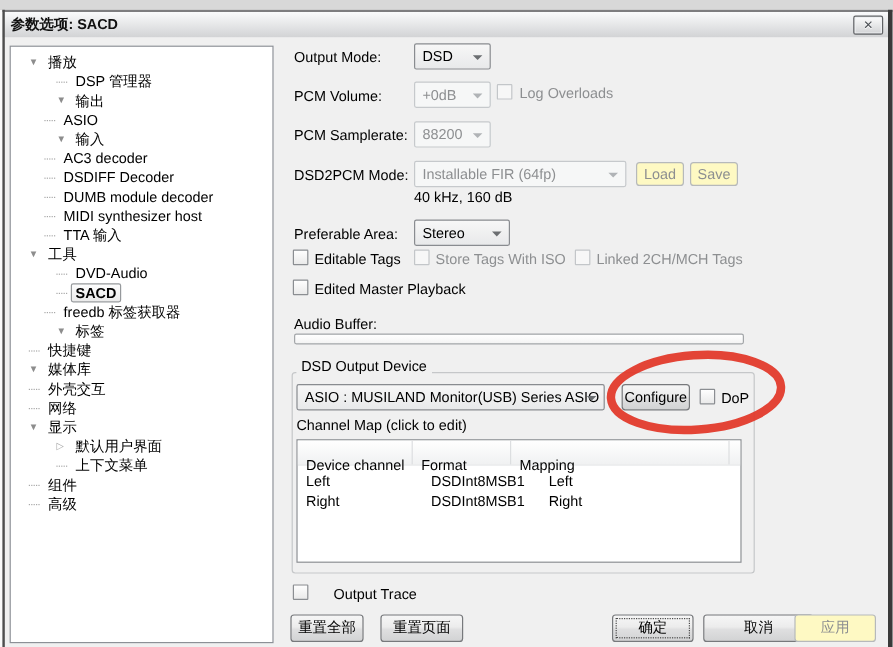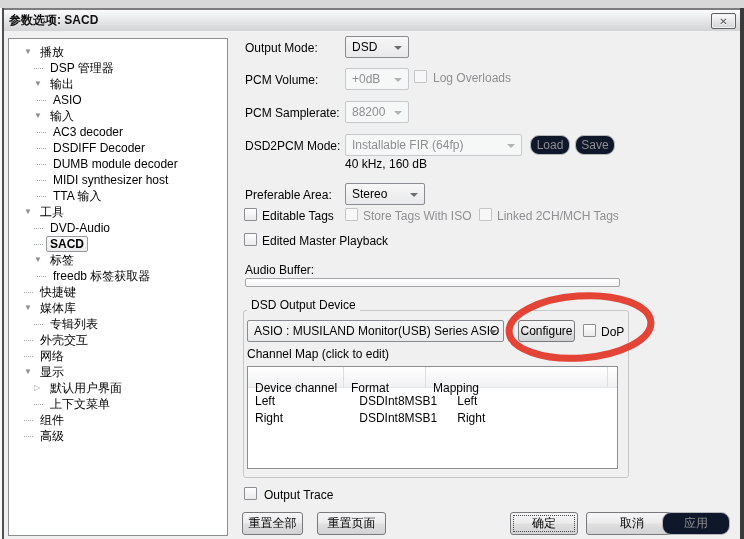--- a/index.html
+++ b/index.html
@@ -17,42 +17,42 @@
     background:linear-gradient(#fafbfc,#d2d3d5);display:flex;align-items:center;padding-left:7px;
     font-weight:bold;color:#101010;}
   .closebtn{position:absolute;left:711px;top:5px;width:25px;height:16px;box-sizing:border-box;
     border:1px solid #5f6164;border-radius:2px;background:linear-gradient(#fcfcfc,#d2d3d5);
     box-shadow:inset 0 0 0 1px #eef0f2;display:flex;align-items:center;justify-content:center;
     font-size:10px;font-weight:bold;color:#4d5156;text-shadow:0 1px 0 #fff;}
   
   .tree{position:absolute;left:8px;top:30px;width:220px;height:498px;box-sizing:border-box;
     background:#fff;border:1px solid #8c9096;padding-top:5px;overflow:hidden;}
   .trow{height:16px;display:flex;align-items:center;white-space:nowrap;cursor:default;}
-  .d0{padding-left:15px}.d1{padding-left:25px}.d2{padding-left:28px}
+  .d0{padding-left:15px}.d1{padding-left:38px}.d2{padding-left:28px}
   .arr{flex:0 0 16px;width:16px;font-size:8px;line-height:16px;color:#8d8d8d;}
   .arr.exp::before{content:"▼";}
   .arr.col::before{content:"▷";color:#a6a6a6;}
   .stub{flex:0 0 16px;position:relative;height:16px;}
   .stub::before{content:"";position:absolute;left:0;top:8px;width:9px;border-top:1px dotted #a8a8a8;}
   .tlabel{color:#000;}
   .tlabel.sel{font-weight:bold;border:1px solid #96999c;border-radius:2px;
     background:linear-gradient(#fdfdfd,#ebebeb);padding:0 3px;margin-left:-4px;}
   
   .lbl{position:absolute;line-height:14px;white-space:nowrap;}
   .dis{color:#8d8f91;}
   .combo{position:absolute;height:22px;box-sizing:border-box;border:1px solid #898c90;border-radius:2px;
     background:linear-gradient(#f7f7f7,#e8e9ea);padding:3px 20px 0 6px;overflow:hidden;white-space:nowrap;}
   .combo::after{content:"";position:absolute;right:6px;top:9px;border-left:4px solid transparent;
     border-right:4px solid transparent;border-top:4px solid #6b6e71;}
   .combo.disabled{border-color:#c6c9cc;background:#f6f7f7;color:#8d8f91;}
   .combo.disabled::after{border-top-color:#b0b3b6;}
   .btn{position:absolute;box-sizing:border-box;border:1px solid #77797c;border-radius:3px;
     background:linear-gradient(#f6f6f6 0%,#ececec 45%,#dfdfe0 55%,#d2d3d4 100%);
     display:flex;align-items:center;justify-content:center;color:#000;cursor:default;}
-  .btn.disabled{border-color:#b6b9bb;background:#0f172a;color:#8d8f91;border-radius:9px;}
+  .btn.disabled{border-color:#b6b9bb;background:#fef9c3;color:#8d8f91;}
   .btn.focusdef{outline:1px dotted #4a4a4a;outline-offset:-4px;}
   .cb{position:absolute;width:13px;height:13px;box-sizing:border-box;border:1px solid #8b8e92;
     border-radius:1px;background:linear-gradient(#fefefe,#eaeaea);}
   .cb.disabled{border-color:#c3c6c9;background:#f7f7f7;}
   .audiobar{position:absolute;left:245px;top:270px;width:375px;height:9px;box-sizing:border-box;
     border:1px solid #a3a6a9;border-radius:2px;background:linear-gradient(#fff,#f4f4f4);}
   .group{position:absolute;left:243px;top:302px;width:386px;height:168px;box-sizing:border-box;
     border:1px solid #c5c7c9;border-radius:3px;}
   .grouplabel{position:absolute;left:247px;top:290px;background:#f0f0f0;padding:0 4px;z-index:2;}
   
@@ -125,39 +125,35 @@
         <span class="tlabel">工具</span>
       </div>
     <div class="trow d1">
         <span class="stub"></span>
         <span class="tlabel">DVD-Audio</span>
       </div>
     <div class="trow d1">
         <span class="stub"></span>
         <span class="tlabel sel">SACD</span>
       </div>
+    <div class="trow d2">
+        <span class="stub"></span>
+        <span class="tlabel">freedb 标签获取器</span>
+      </div>
     <div class="trow d1">
         <span class="arr exp"></span>
         <span class="tlabel">标签</span>
       </div>
-    <div class="trow d2">
-        <span class="stub"></span>
-        <span class="tlabel">freedb 标签获取器</span>
-      </div>
     <div class="trow d0">
         <span class="stub"></span>
         <span class="tlabel">快捷键</span>
       </div>
     <div class="trow d0">
         <span class="arr exp"></span>
         <span class="tlabel">媒体库</span>
-      </div>
-    <div class="trow d1">
-        <span class="stub"></span>
-        <span class="tlabel">专辑列表</span>
       </div>
     <div class="trow d0">
         <span class="stub"></span>
         <span class="tlabel">外壳交互</span>
       </div>
     <div class="trow d0">
         <span class="stub"></span>
         <span class="tlabel">网络</span>
       </div>
     <div class="trow d0">
@@ -245,21 +241,21 @@
       </div>
       <div class="tr">
         <span class="td cw1">Right</span>
         <span class="td cw2">DSDInt8MSB1</span>
         <span class="td cw3">Right</span>
       </div>
     </div>
   </div>
 
   <span class="cb" style="left:244px;top:479px"></span>
-  <span class="lbl" style="left:264px;top:480px">Output Trace</span>
+  <span class="lbl" style="left:278px;top:480px">Output Trace</span>
 
   <div class="btn" style="left:242px;top:504px;width:61px;height:23px">
       <span>重置全部</span>
     </div>
   <div class="btn" style="left:317px;top:504px;width:69px;height:23px">
       <span>重置页面</span>
     </div>
   <div class="btn focusdef" style="left:510px;top:504px;width:68px;height:23px">
       <span>确定</span>
     </div>

